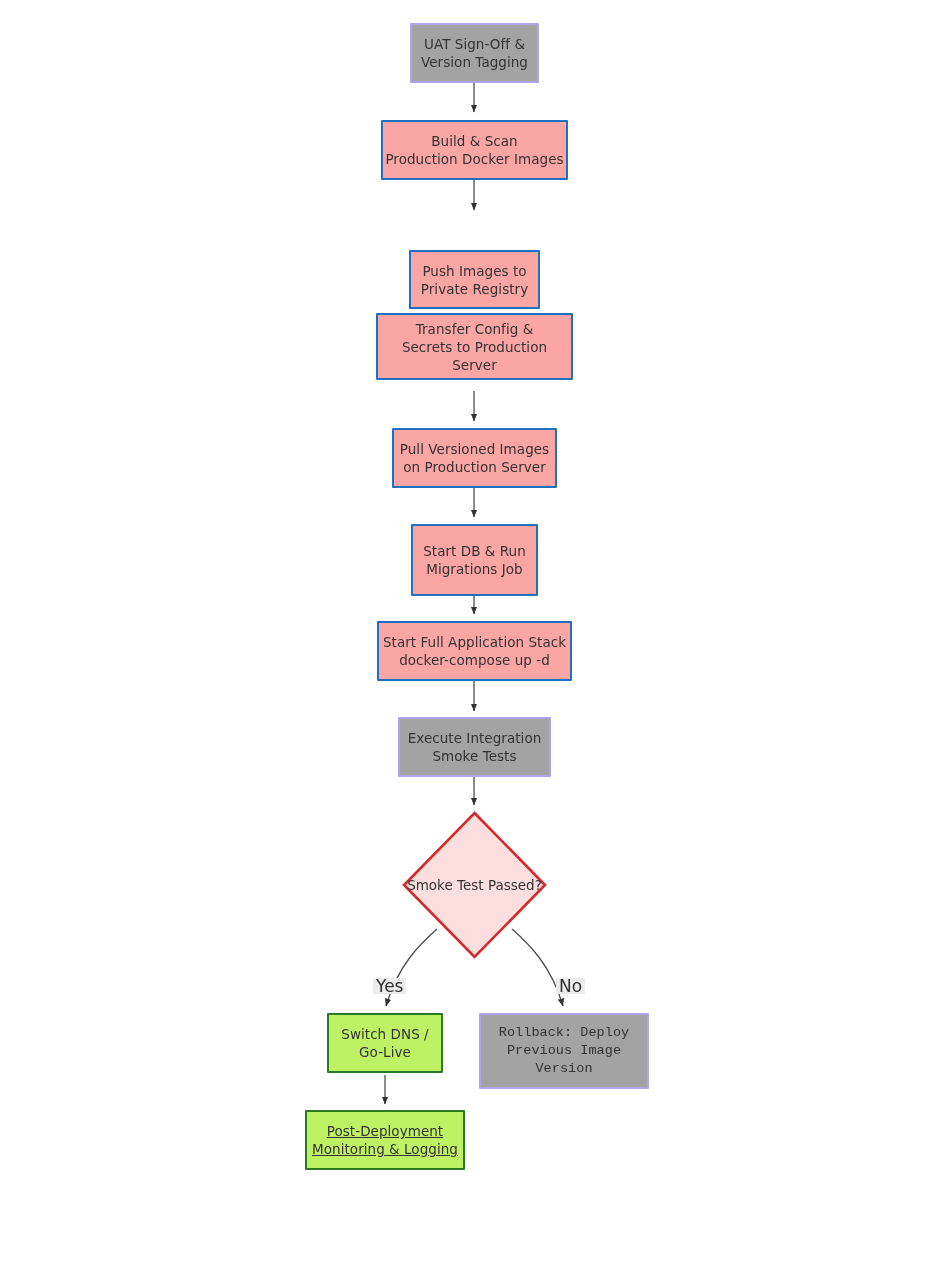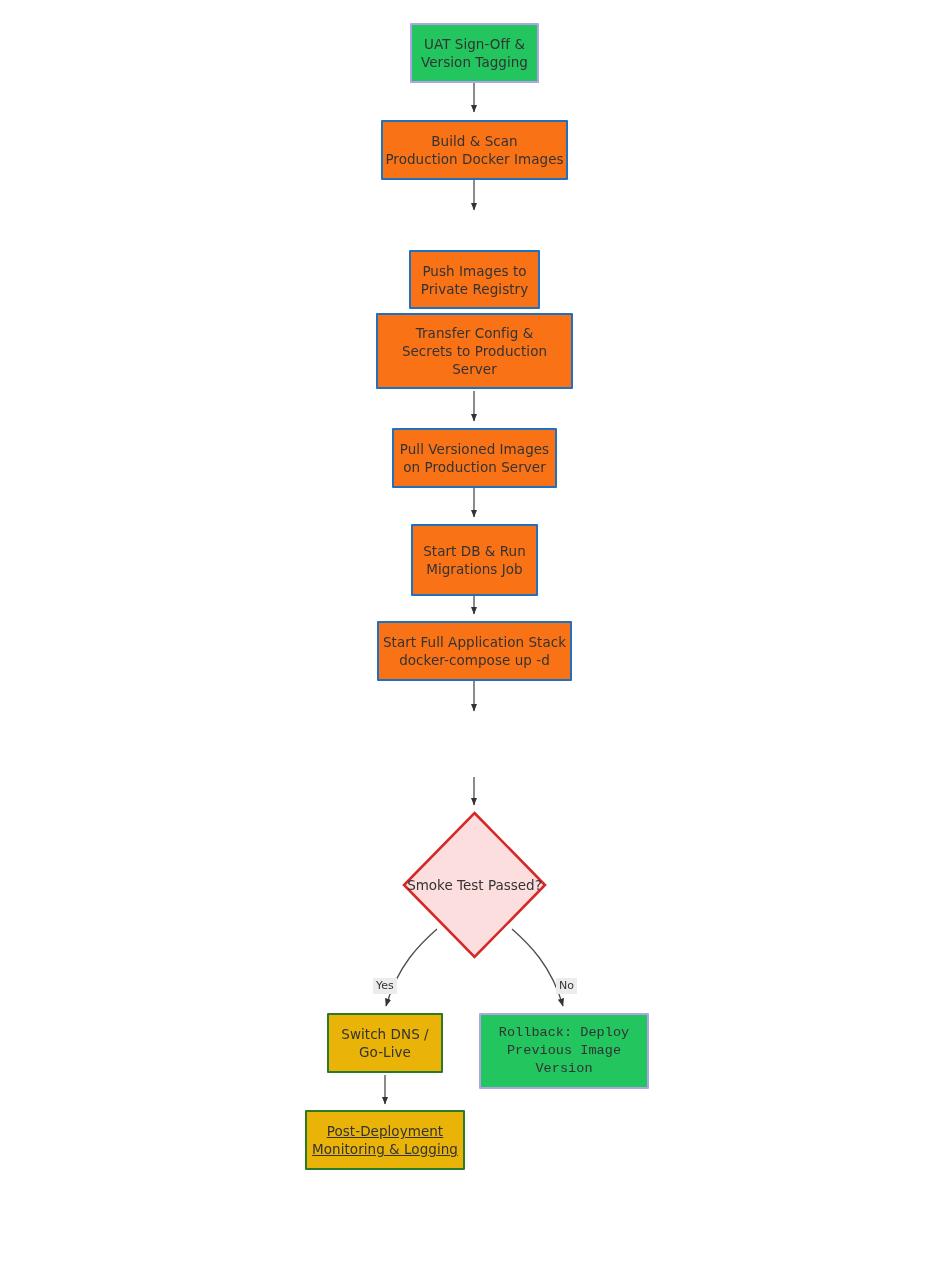--- a/index.html
+++ b/index.html
@@ -42,29 +42,29 @@
     line-height: 18px;
     white-space: pre-line;
     letter-spacing: 0.05px;
   }
   .node-process {
     border-width: 2px;
     border-style: solid;
     border-radius: 1px;
   }
   .n-blue {
-    background: #f97316;
+    background: #fca5a5;
     border-color: #1f70c1;
   }
   .n-purple {
-    background: #22c55e;
+    background: #a3a3a3;
     border-color: #b0a3e8;
   }
   .n-green {
-    background: #eab308;
+    background: #bef264;
     border-color: #2a7a2a;
   }
   .node-decision {
     position: absolute;
     display: flex;
     align-items: center;
     justify-content: center;
   }
   .decision-shape {
     position: absolute;
@@ -76,21 +76,21 @@
   .decision-label {
     position: relative;
     z-index: 2;
     color: #333333;
     font-size: 13.5px;
     line-height: 18px;
     text-align: right;
   }
   .edge-label {
     position: absolute;
-    font-size: 11px;
+    font-size: 17px;
     line-height: 14px;
     color: #333333;
     background: #ececec;
     padding: 1px 3px;
     box-sizing: border-box;
     white-space: nowrap;
   }
 </style>
 </head>
 <body>
@@ -126,41 +126,45 @@
   <div class="node node-process n-blue" style="left:381px; top:120px; width:187px; height:60px;">
     <span>Build &amp; Scan
 Production Docker Images</span>
   </div>
 
   <div class="node node-process n-blue" style="left:409px; top:217px; width:131px; height:59px;margin-top:33px;">
     <span>Push Images to
 Private Registry</span>
   </div>
 
-  <div class="node node-process n-blue" style="left:376px; top:313px; width:197px; height:76px;">
+  <div class="node node-process n-blue" style="left:376px; top:313px; width:197px; height:67px;">
     <span>Transfer Config &amp;
 Secrets to Production
 Server</span>
   </div>
 
   <div class="node node-process n-blue" style="left:392px; top:428px; width:165px; height:60px;text-align:center;">
     <span>Pull Versioned Images
 on Production Server</span>
   </div>
 
   <div class="node node-process n-blue" style="left:411px; top:524px; width:127px; height:72px;">
     <span>Start DB &amp; Run
 Migrations Job</span>
   </div>
 
   <div class="node node-process n-blue" style="left:377px; top:621px; width:195px; height:60px;text-align:center;">
     <span>Start Full Application Stack
 docker-compose up -d</span>
   </div>
 
+  <div class="node node-process n-purple" style="left:398px; top:717px; width:153px; height:60px;">
+    <span>Execute Integration
+Smoke Tests</span>
+  </div>
 
   <div class="node-decision" style="left:402px; top:811px; width:145px; height:148px;">
     <svg class="decision-shape" viewBox="0 0 145 148" preserveAspectRatio="none" xmlns="http://www.w3.org/2000/svg">
       <polygon points="72.5,2 143,74 72.5,146 2,74" fill="#fcdede" stroke="#d62828" stroke-width="2.6"></polygon>
     </svg>
     <span class="decision-label">Smoke Test Passed?</span>
   </div>
 
   <div class="edge-label" style="left:373px; top:978px;">
     <span>Yes</span>

